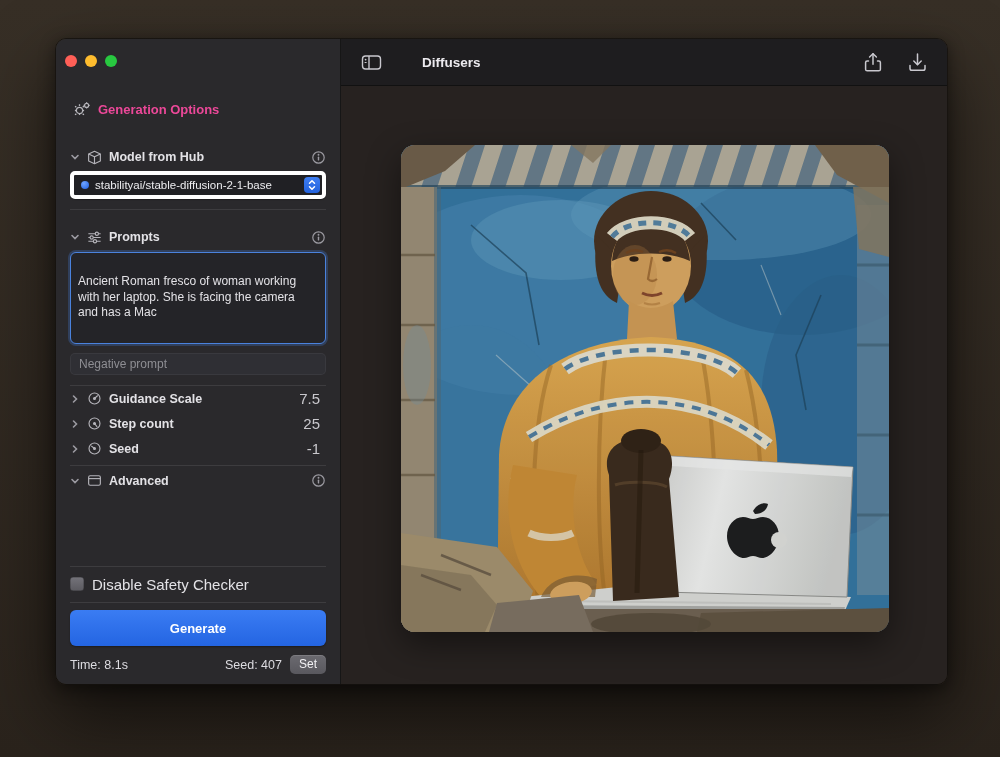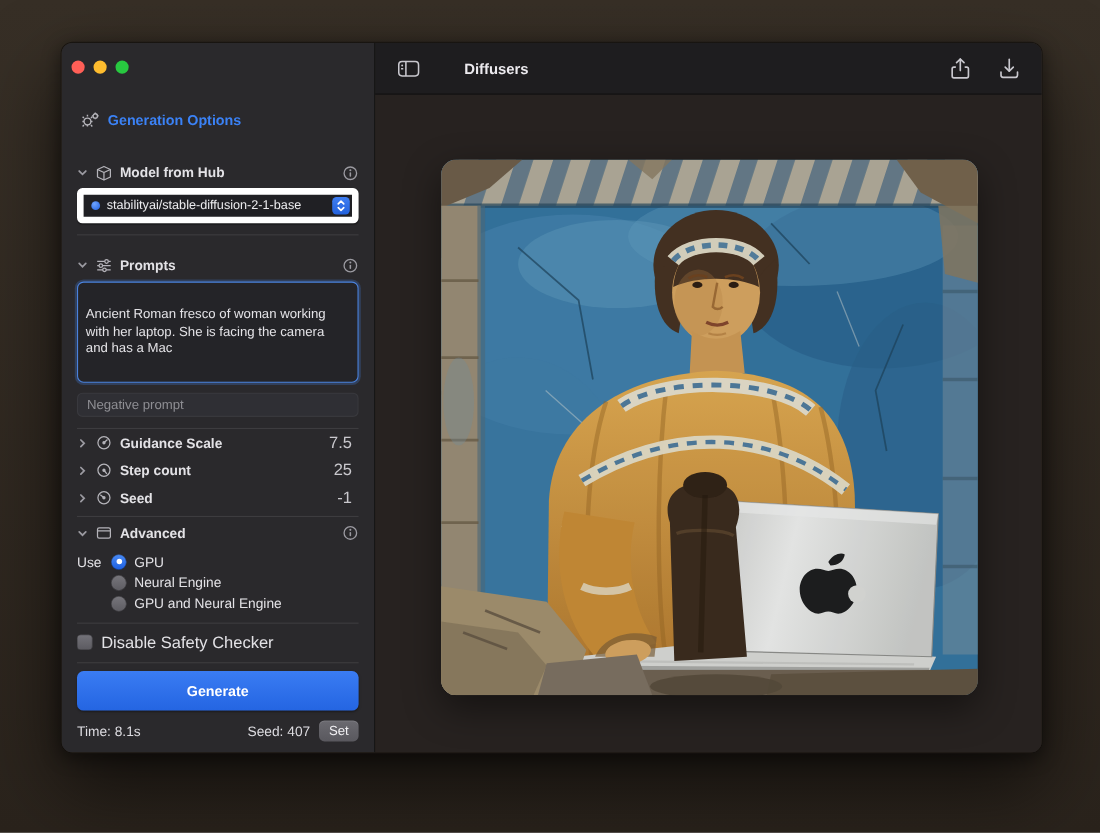--- a/index.html
+++ b/index.html
@@ -21,28 +21,28 @@
     width:285px;flex:0 0 285px;background:#2a292c;border-right:1px solid #161616;
     position:relative;display:flex;flex-direction:column;box-sizing:border-box;
     padding:0 14px;color:#e6e5e8;
   }
   .traffic{position:absolute;top:16px;left:9px;display:flex;gap:8px;}
   .dot{width:12px;height:12px;border-radius:50%;}
   .dot.red{background:#ff5f57;}
   .dot.yellow{background:#febc2e;}
   .dot.green{background:#28c840;}
   .sb-header{margin-top:62px;display:flex;align-items:center;gap:7px;
-    font-size:13px;font-weight:700;color:#3b82f6;padding-left:3px;}
+    font-size:13px;font-weight:700;color:#ec4899;padding-left:3px;}
   .row{display:flex;align-items:center;gap:6px;height:24px;margin-top:2px;}
   .row .label{font-size:12.5px;font-weight:600;color:#e3e2e6;}
   .row .value{margin-left:auto;font-size:15px;color:#c9c8cd;padding-right:6px;}
   .row .spacer{flex:1;}
   .model-row{margin-top:28px;}
   .dropdown{
-    margin-top:2px;height:20px;background:#202024;border:6px solid #ffffff;
+    margin-top:2px;height:20px;background:#202024;border:4px solid #ffffff;
     border-radius:5px;display:flex;align-items:center;gap:6px;padding:0 2px 0 7px;
     box-shadow:0 1px 1px rgba(0,0,0,.3);
   }
   .model-dot{width:8px;height:8px;border-radius:50%;background:radial-gradient(circle at 35% 30%,#6fa4ff,#1f5fe0);flex:0 0 auto;}
   .dropdown .dd-text{flex:1;font-size:11.5px;color:#ececef;white-space:nowrap;overflow:hidden;}
   .stepper{width:16px;height:16px;border-radius:4px;background:linear-gradient(#3f7ef2,#2362dd);
     display:flex;flex-direction:column;align-items:center;justify-content:center;flex:0 0 auto;}
   .divider{height:1px;background:rgba(255,255,255,.09);margin-top:10px;flex:0 0 auto;}
   .prompt-box{
     margin-top:3px;height:48px;background:#242428;border:1.5px solid #4a82dd;border-radius:6px;
@@ -236,35 +236,20 @@
           </svg>
         <span class="label">Advanced</span>
         <span class="spacer"></span>
         <svg class="ic" width="15" height="15" viewBox="0 0 15 15">
             <circle cx="7.5" cy="7.5" r="5.7" fill="none" stroke="#9b9aa1" stroke-width="1.2"></circle>
             <rect x="6.8" y="6.6" width="1.4" height="4" rx=".7" fill="#9b9aa1"></rect>
             <circle cx="7.5" cy="4.7" r=".95" fill="#9b9aa1"></circle>
           </svg>
       </div>
 
-      <div class="use-block">
-        <div class="radio-row">
-          <span class="use-label">Use</span>
-          <span class="radio checked"></span>
-          <span>GPU</span>
-        </div>
-        <div class="radio-row indent">
-          <span class="radio"></span>
-          <span>Neural Engine</span>
-        </div>
-        <div class="radio-row indent">
-          <span class="radio"></span>
-          <span>GPU and Neural Engine</span>
-        </div>
-      </div>
 
       <div class="flex-fill"></div>
 
       <div class="divider" style="margin-top:0;"></div>
 
       <div class="check-row">
         <span class="checkbox"></span>
         <span>Disable Safety Checker</span>
       </div>
 

